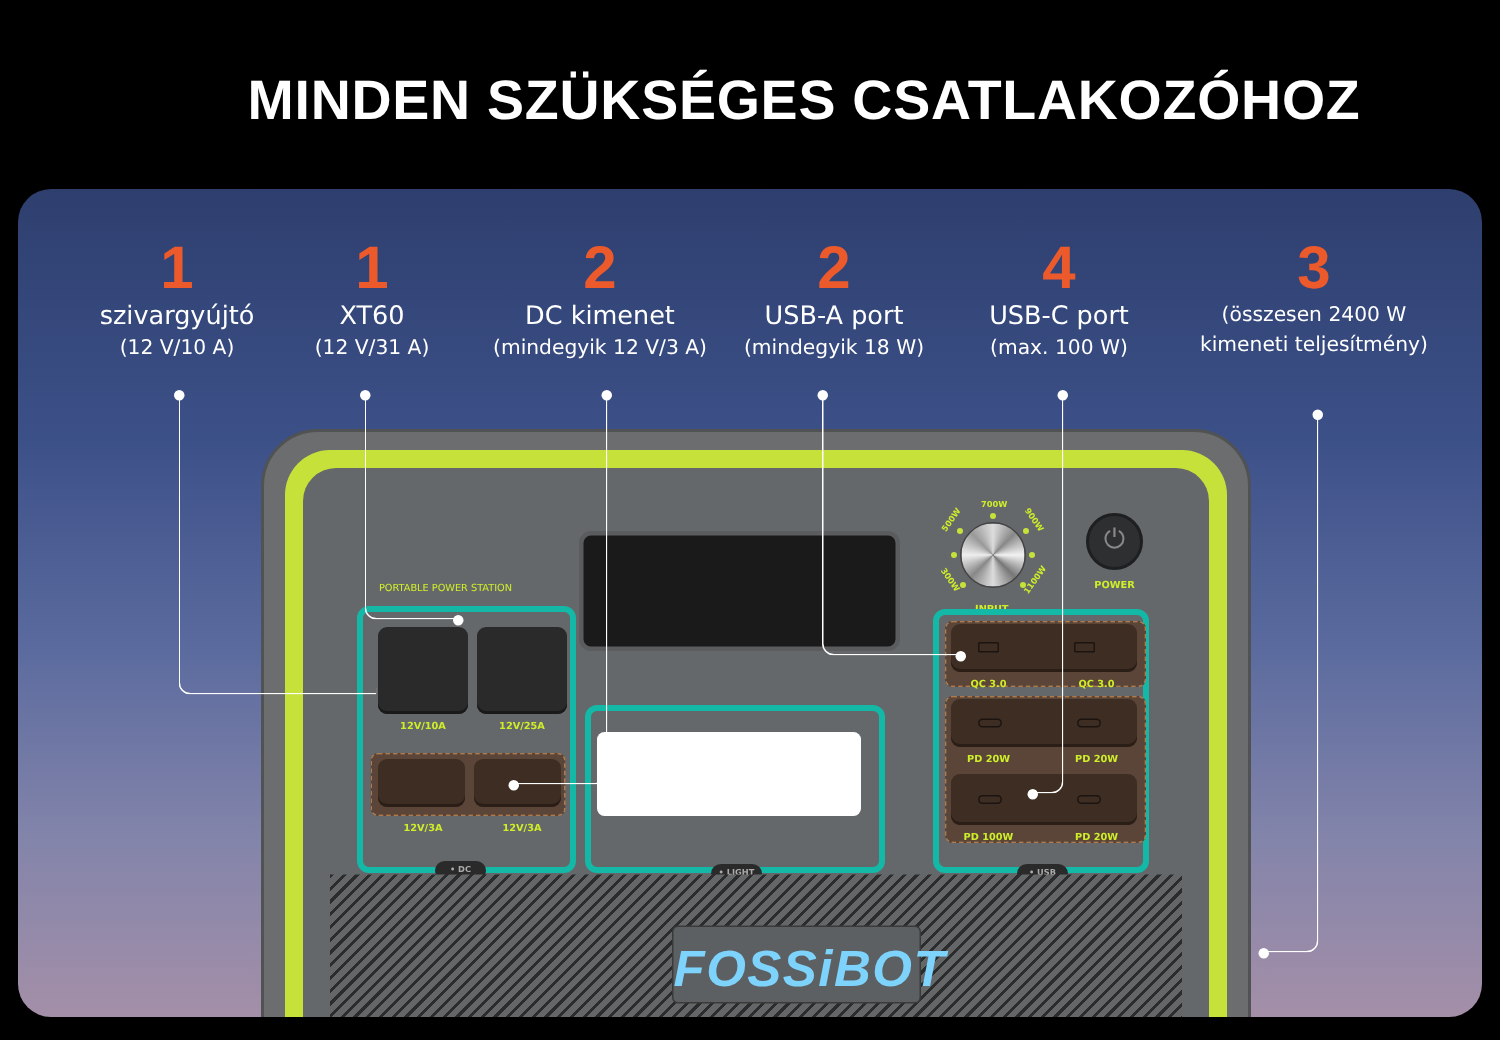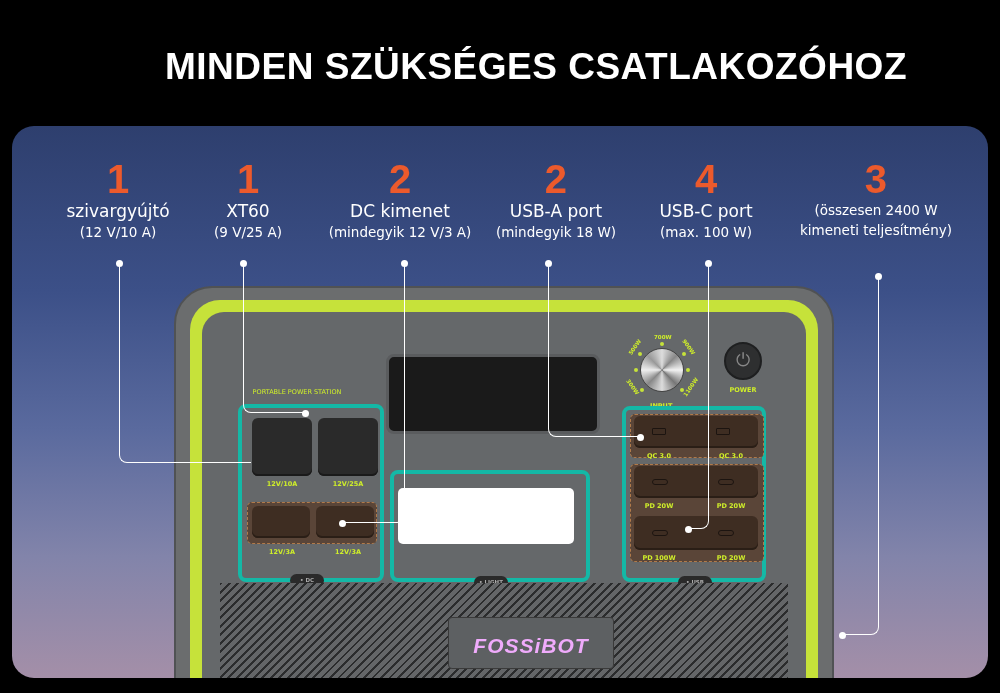--- a/index.html
+++ b/index.html
@@ -102,22 +102,22 @@
     position: absolute; left: 196px; top: 176px; width: 176px; height: 56px;
     background: #fff; border-radius: 5px;
   }
   .vent {
     position: absolute; left: 18px; top: 271px; right: 18px; bottom: 0;
     background: repeating-linear-gradient(135deg, #2b2c2d 0 2px, #646668 2px 6px);
   }
   .logo-plate {
     position: absolute; left: 246px; top: 305px; width: 166px; height: 52px;
     background: #5d6062; border: 1px solid #3a3a3a; border-radius: 4px;
-    color: #f0abfc; font-family: "Liberation Sans", sans-serif; font-weight: 700;
-    font-style: italic; font-size: 21px; text-align: center; line-height: 56px;
+    color: #7dd3fc; font-family: "Liberation Sans", sans-serif; font-weight: 700;
+    font-style: italic; font-size: 34px; text-align: center; line-height: 56px;
     letter-spacing: 1px;
   }
 
   
   .leader { position: absolute; border-color: #fff; border-style: solid; border-width: 0; }
   .ldot { position: absolute; width: 7px; height: 7px; background: #fff; border-radius: 50%; }
 </style>
 </head>
 <body>
 
@@ -126,21 +126,21 @@
 <div class="panel">
 
   <div class="feature" style="left:106px">
     <span class="num">1</span>
     <span class="name">szivargyújtó</span>
     <span class="spec">(12 V/10 A)</span>
   </div>
   <div class="feature" style="left:236px">
     <span class="num">1</span>
     <span class="name">XT60</span>
-    <span class="spec">(9 V/25 A)</span>
+    <span class="spec">(12 V/31 A)</span>
   </div>
   <div class="feature" style="left:388px">
     <span class="num">2</span>
     <span class="name">DC kimenet</span>
     <span class="spec">(mindegyik 12 V/3 A)</span>
   </div>
   <div class="feature" style="left:544px">
     <span class="num">2</span>
     <span class="name">USB-A port</span>
     <span class="spec">(mindegyik 18 W)</span>

